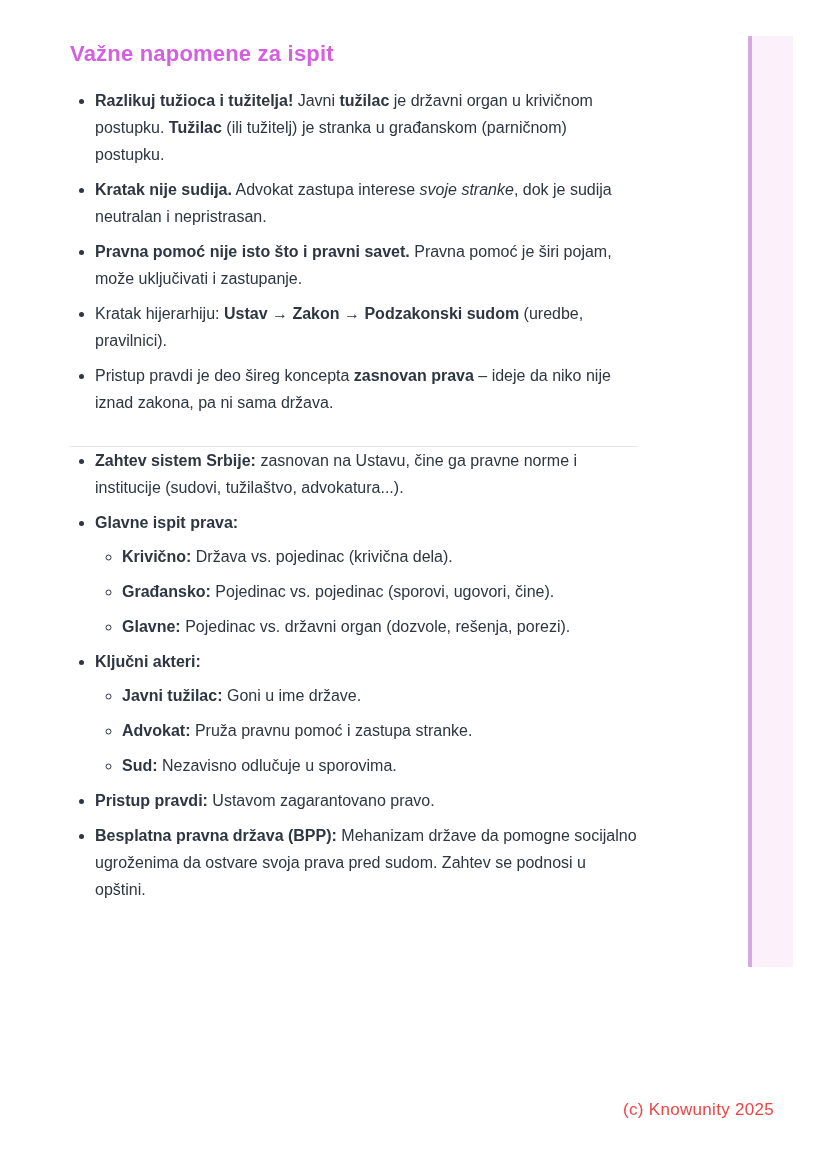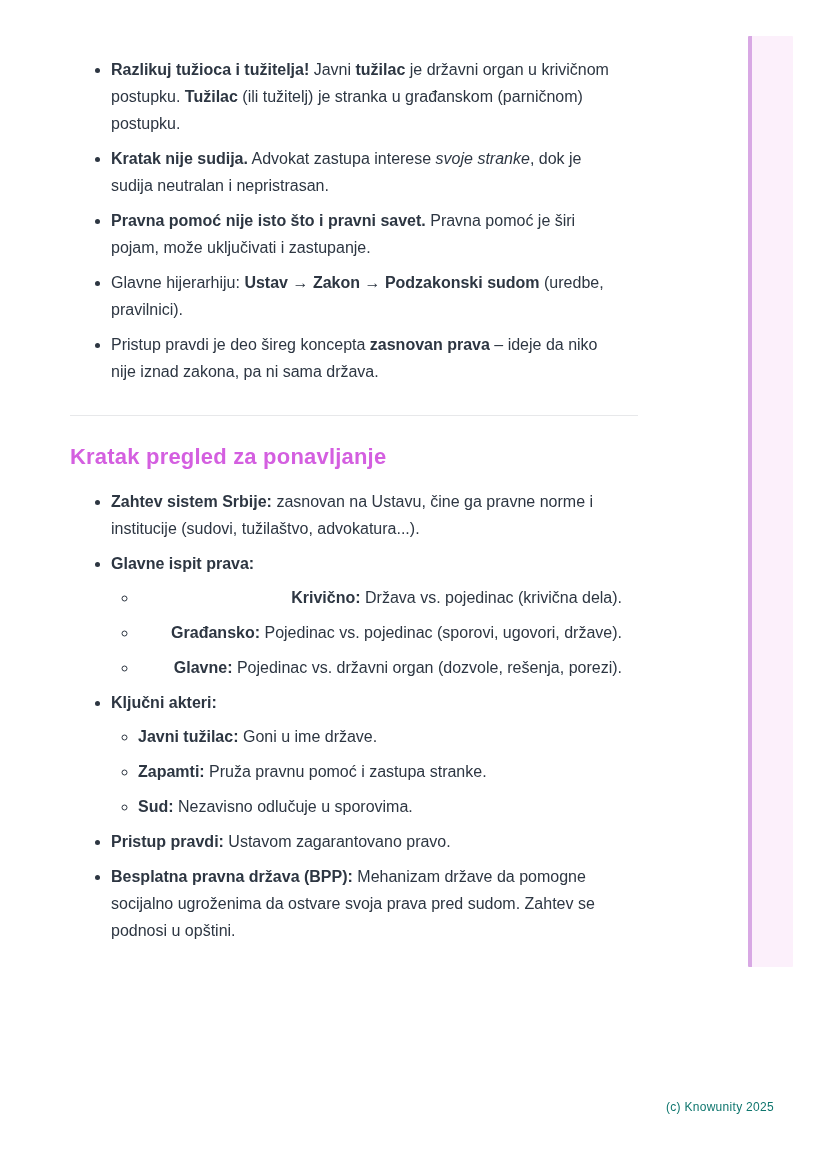--- a/index.html
+++ b/index.html
@@ -41,21 +41,21 @@
   hr.divider {
     border: none;
     border-top: 1px solid #e7e8ea;
     margin: 30px 0 0 0;
   }
   section.sec2 h2.heading {
     margin-top: 27px;
     margin-bottom: 18px;
   }
   ul.list {
-    margin: 16px;
+    margin: 0;
     padding-left: 25px;
     list-style-type: disc;
   }
   ul.list > li {
     font-size: 16px;
     line-height: 27px;
     color: #2d3642;
     margin-bottom: 8px;
   }
   ul.sublist {
@@ -68,56 +68,56 @@
     line-height: 27px;
     color: #2d3642;
     margin-bottom: 8px;
   }
   .b { font-weight: bold; }
   .i { font-style: italic; }
   .footer {
     position: absolute;
     right: 54px;
     top: 1100px;
-    font-size: 12px;
+    font-size: 17px;
     letter-spacing: 0.3px;
-    color: #0f766e;
+    color: #ef4444;
   }
 </style>
 </head>
 <body>
 
 <div class="accent-strip" style="background: rgb(252, 240, 251); border-left-color: rgb(216, 168, 228);"></div>
 
 <main class="content">
 
   <section class="sec1">
+    <h2 class="heading" style="color: rgb(212, 95, 224);">Važne napomene za ispit</h2>
     <ul class="list" style="color: rgb(45, 54, 66);">
         <li><span class="b">Razlikuj tužioca i tužitelja!</span><span> Javni </span><span class="b">tužilac</span><span> je državni organ u krivičnom postupku. </span><span class="b">Tužilac</span><span> (ili tužitelj) je stranka u građanskom (parničnom) postupku.</span></li>
         <li><span class="b">Kratak nije sudija.</span><span> Advokat zastupa interese </span><span class="i">svoje stranke</span><span>, dok je sudija neutralan i nepristrasan.</span></li>
         <li><span class="b">Pravna pomoć nije isto što i pravni savet.</span><span> Pravna pomoć je širi pojam, može uključivati i zastupanje.</span></li>
-        <li><span>Glavne hijerarhiju: </span><span class="b">Ustav → Zakon → Podzakonski sudom</span><span> (uredbe, pravilnici).</span></li>
+        <li><span>Kratak hijerarhiju: </span><span class="b">Ustav → Zakon → Podzakonski sudom</span><span> (uredbe, pravilnici).</span></li>
         <li><span>Pristup pravdi je deo šireg koncepta </span><span class="b">zasnovan prava</span><span> – ideje da niko nije iznad zakona, pa ni sama država.</span></li>
       </ul>
   </section>
 
   <hr class="divider" style="border-top-color: rgb(231, 232, 234);">
 
   <section class="sec2">
-    <h2 class="heading" style="color: rgb(212, 95, 224);">Kratak pregled za ponavljanje</h2>
     <ul class="list" style="color: rgb(45, 54, 66);">
         <li><span class="b">Zahtev sistem Srbije:</span><span> zasnovan na Ustavu, čine ga pravne norme i institucije (sudovi, tužilaštvo, advokatura...).</span></li>
-        <li><span class="b">Glavne ispit prava:</span><ul class="sublist" style="color: rgb(45, 54, 66); text-align: right;">
+        <li><span class="b">Glavne ispit prava:</span><ul class="sublist" style="color: rgb(45, 54, 66);">
             <li><span class="b">Krivično:</span><span> Država vs. pojedinac (krivična dela).</span></li>
-            <li><span class="b">Građansko:</span><span> Pojedinac vs. pojedinac (sporovi, ugovori, države).</span></li>
+            <li><span class="b">Građansko:</span><span> Pojedinac vs. pojedinac (sporovi, ugovori, čine).</span></li>
             <li><span class="b">Glavne:</span><span> Pojedinac vs. državni organ (dozvole, rešenja, porezi).</span></li>
           </ul></li>
         <li><span class="b">Ključni akteri:</span><ul class="sublist" style="color: rgb(45, 54, 66);">
             <li><span class="b">Javni tužilac:</span><span> Goni u ime države.</span></li>
-            <li><span class="b">Zapamti:</span><span> Pruža pravnu pomoć i zastupa stranke.</span></li>
+            <li><span class="b">Advokat:</span><span> Pruža pravnu pomoć i zastupa stranke.</span></li>
             <li><span class="b">Sud:</span><span> Nezavisno odlučuje u sporovima.</span></li>
           </ul></li>
         <li><span class="b">Pristup pravdi:</span><span> Ustavom zagarantovano pravo.</span></li>
         <li><span class="b">Besplatna pravna država (BPP):</span><span> Mehanizam države da pomogne socijalno ugroženima da ostvare svoja prava pred sudom. Zahtev se podnosi u opštini.</span></li>
       </ul>
   </section>
 
 </main>
 
 <footer class="footer">(c) Knowunity 2025</footer>

